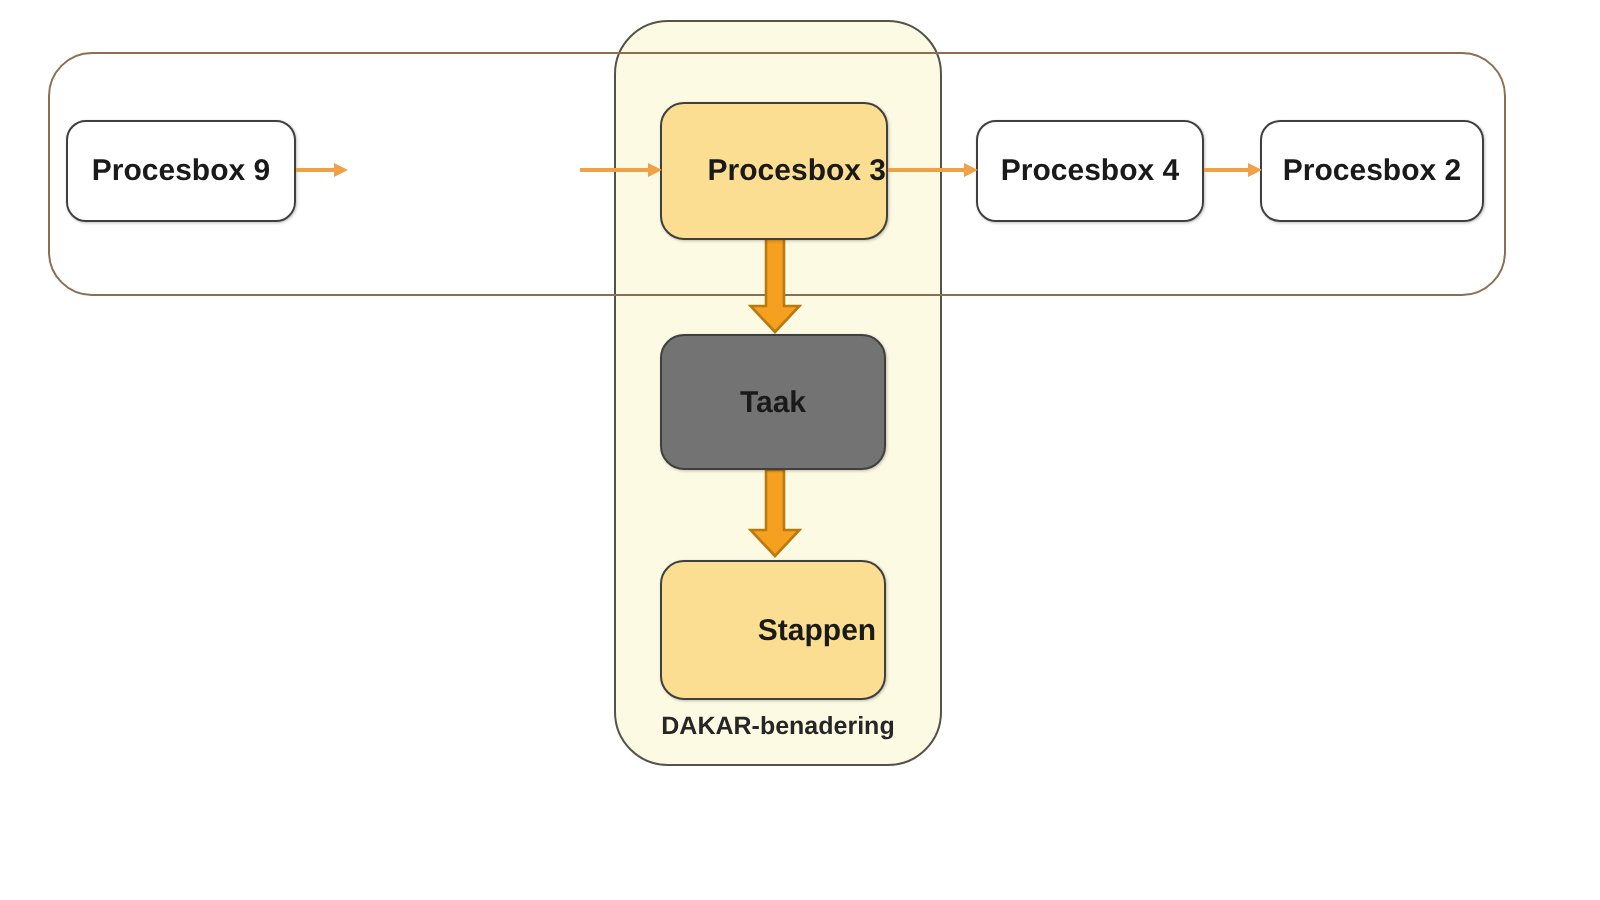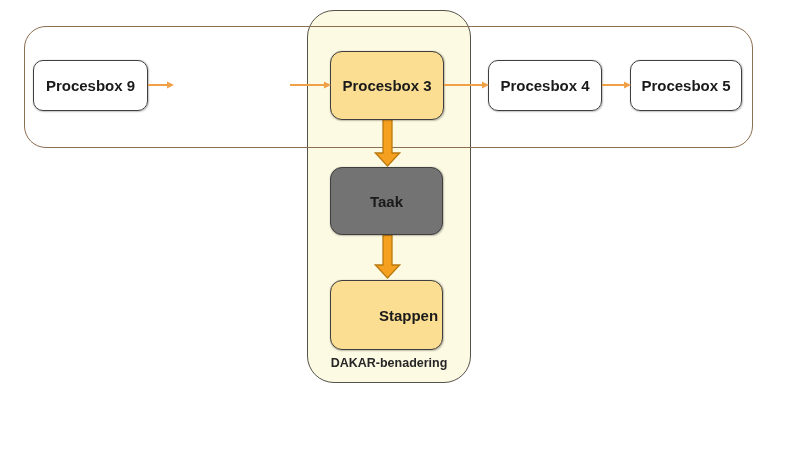--- a/index.html
+++ b/index.html
@@ -65,28 +65,28 @@
 
 <div class="canvas">
 
   <div class="container dakar-container" style="background: rgb(253, 250, 227); border-color: rgb(85, 82, 74);"></div>
 
   <div class="container outer-container" style="border-color: rgb(140, 110, 80);"></div>
 
   <div class="pbox" style="left:33px; top:60px; width:115px; height:51px;">
     <span style="color: rgb(26, 26, 26);">Procesbox 9</span>
   </div>
-  <div class="pbox tall" style="left: 330px; top: 51px; width: 114px; height: 69px; background: rgb(251, 222, 145);">
+  <div class="pbox tall" style="left: 330px; top: 51px; width: 114px; height: 69px; background: rgb(251, 222, 145); justify-content: flex-end;">
     <span>Procesbox 3</span>
   </div>
   <div class="pbox" style="left:488px; top:60px; width:114px; height:51px;">
     <span>Procesbox 4</span>
   </div>
   <div class="pbox" style="left:630px; top:60px; width:112px; height:51px;">
-    <span>Procesbox 5</span>
+    <span>Procesbox 2</span>
   </div>
 
   <div class="pbox tall" style="left: 330px; top: 167px; width: 113px; height: 68px; background: #737373;">
     <span>Taak</span>
   </div>
   <div class="pbox tall" style="left: 330px; top: 280px; width: 113px; height: 70px; background: rgb(251, 222, 145); padding-left: 44px;">
     <span>Stappen</span>
   </div>
 
   <div class="dakar-label">DAKAR-benadering</div>

